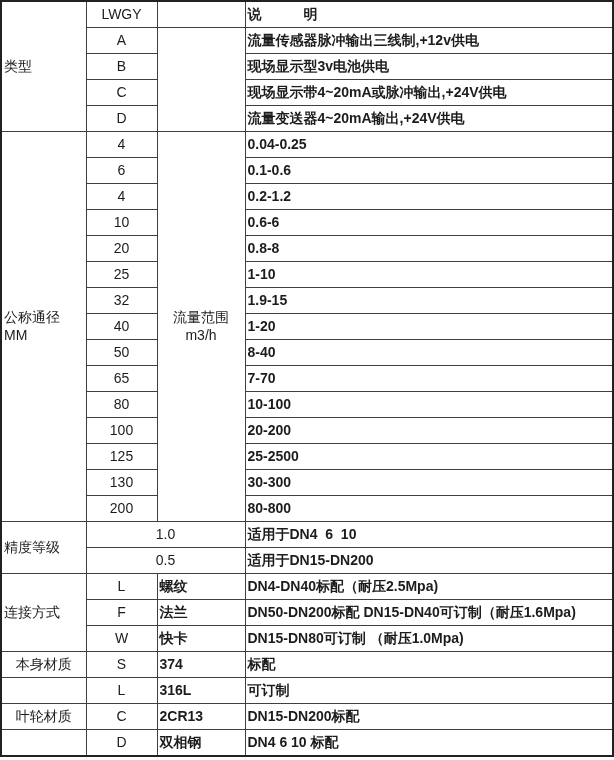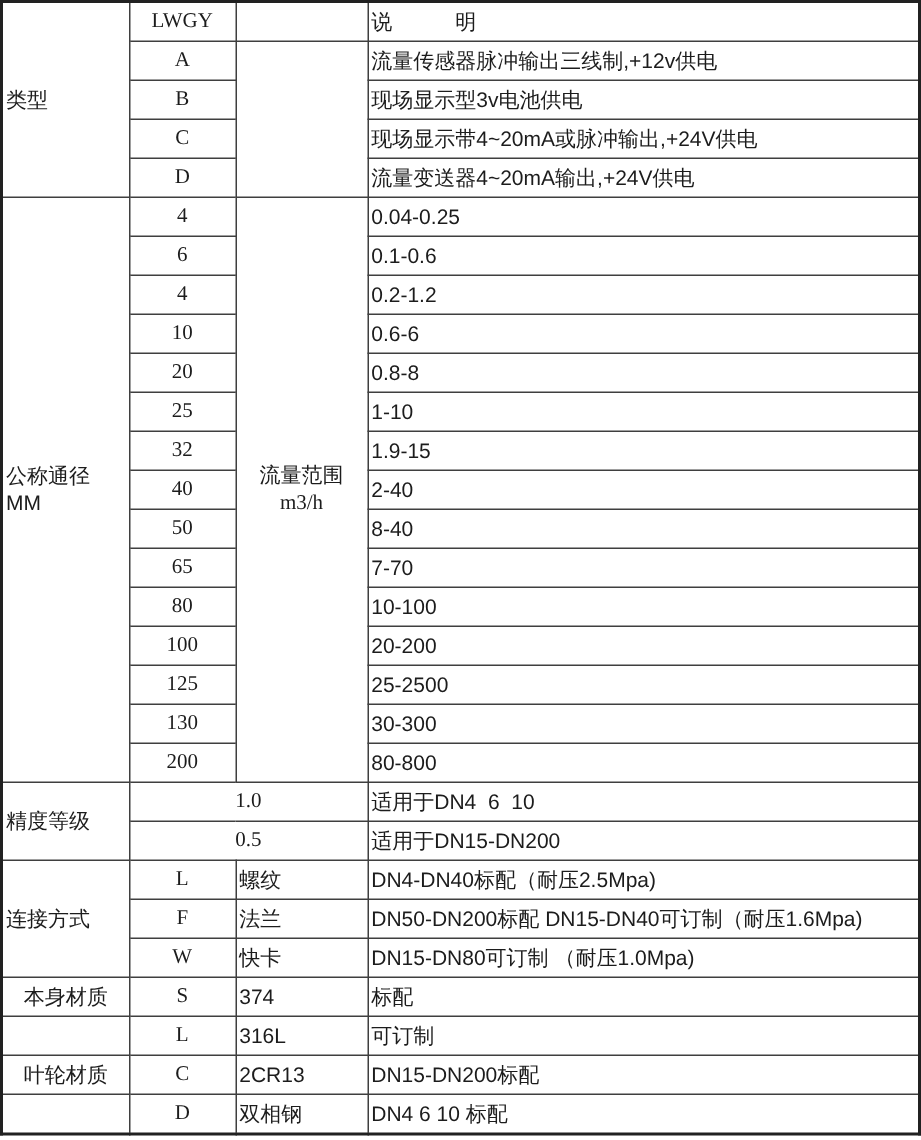--- a/index.html
+++ b/index.html
@@ -26,22 +26,22 @@
   }
   table.spec td {
     border: 1px solid #3f3f3f;
     height: 25px;
     padding: 0 2px;
     vertical-align: middle;
     white-space: pre-wrap;
     overflow: hidden;
     line-height: 1.25;
   }
-  td.c  { text-align: center; font-family: Liberation Serif, serif; }
-  td.l  { text-align: left; padding-left: 4px; }
+  td.c  { text-align: center; }
+  td.l  { text-align: left; padding-left: 4px; font-weight: bold; }
   td.label-c { }
   td.label-l { text-align: center; padding-left: 3px; }
 </style>
 </head>
 <body>
 
 <div class="wrap">
 <table class="spec">
   <colgroup>
     <col style="width:85px">
@@ -102,21 +102,21 @@
     <tr>
       <td class="c">25</td>
       <td class="l">1-10</td>
     </tr>
     <tr>
       <td class="c">32</td>
       <td class="l">1.9-15</td>
     </tr>
     <tr>
       <td class="c">40</td>
-      <td class="l">2-40</td>
+      <td class="l">1-20</td>
     </tr>
     <tr>
       <td class="c">50</td>
       <td class="l">8-40</td>
     </tr>
     <tr>
       <td class="c">65</td>
       <td class="l">7-70</td>
     </tr>
     <tr>

